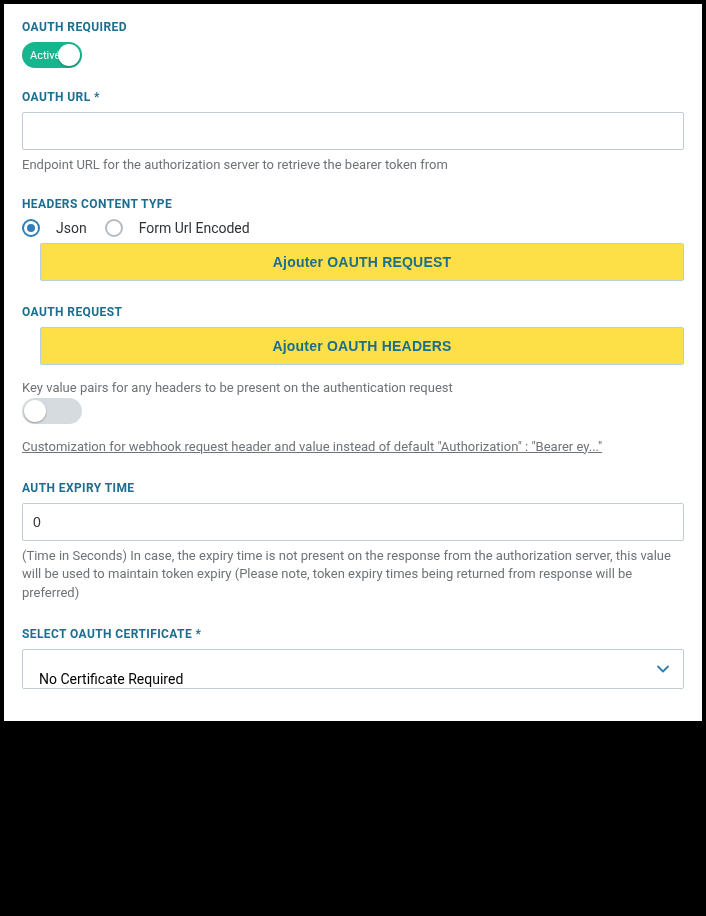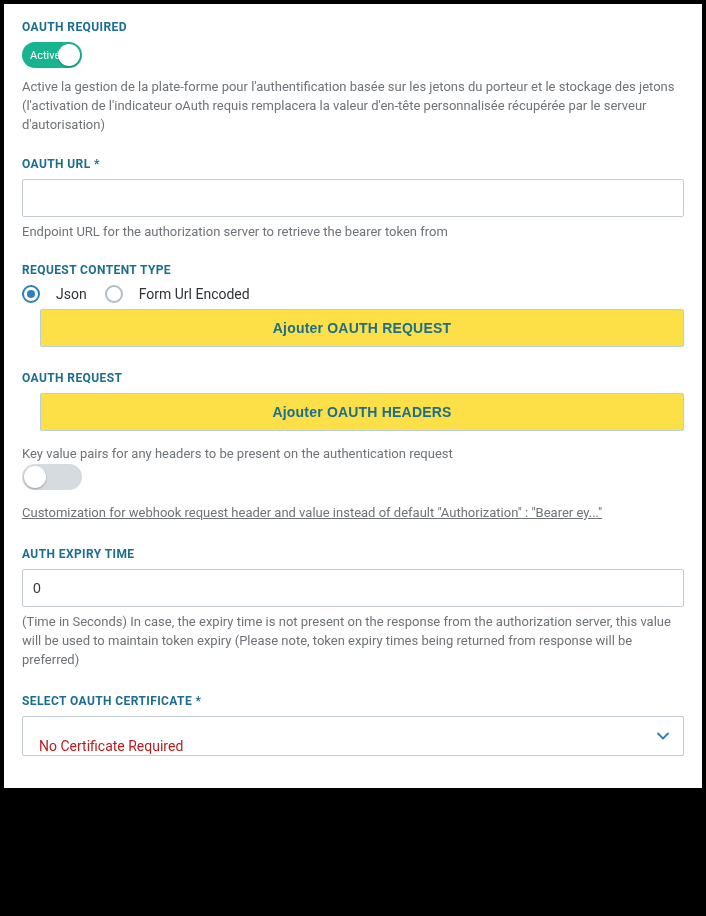--- a/index.html
+++ b/index.html
@@ -124,49 +124,48 @@
     border-radius: 2px;
     display: flex;
     align-items: center;
     justify-content: space-between;
     padding: 0 14px 0 16px;
     cursor: pointer;
     background: #fff;
   }
   .select-value {
     font-size: 14px;
-    color: #b91c1c;
+    color: #000000;
     margin-top: 20px;
   }
   .chevron {
     width: 12px;
     height: 12px;
   }
   .chevron svg { display: block; }
 </style>
 </head>
 <body>
 
 <div class="panel">
 
   
   <div class="section-label first">OAUTH REQUIRED</div>
   <div class="toggle on">
     <span>Activé</span>
     <span class="knob"></span>
   </div>
-  <div class="helper-text" style="margin-top:10px;">Active la gestion de la plate-forme pour l'authentification basée sur les jetons du porteur et le stockage des jetons (l'activation de l'indicateur oAuth requis remplacera la valeur d'en-tête personnalisée récupérée par le serveur d'autorisation)</div>
 
   
   <div class="section-label" style="margin-top:22px;">OAUTH URL *</div>
   <input type="text" class="text-input" value="" style="">
   <div class="helper-text">Endpoint URL for the authorization server to retrieve the bearer token from</div>
 
   
-  <div class="section-label" style="margin-top:22px;">REQUEST CONTENT TYPE</div>
+  <div class="section-label" style="margin-top:22px;">HEADERS CONTENT TYPE</div>
   <div class="radio-row">
     <label class="radio-item">
       <span class="radio-circle checked"></span>
       <span>Json</span>
     </label>
     <label class="radio-item">
       <span class="radio-circle"></span>
       <span>Form Url Encoded</span>
     </label>
   </div>

